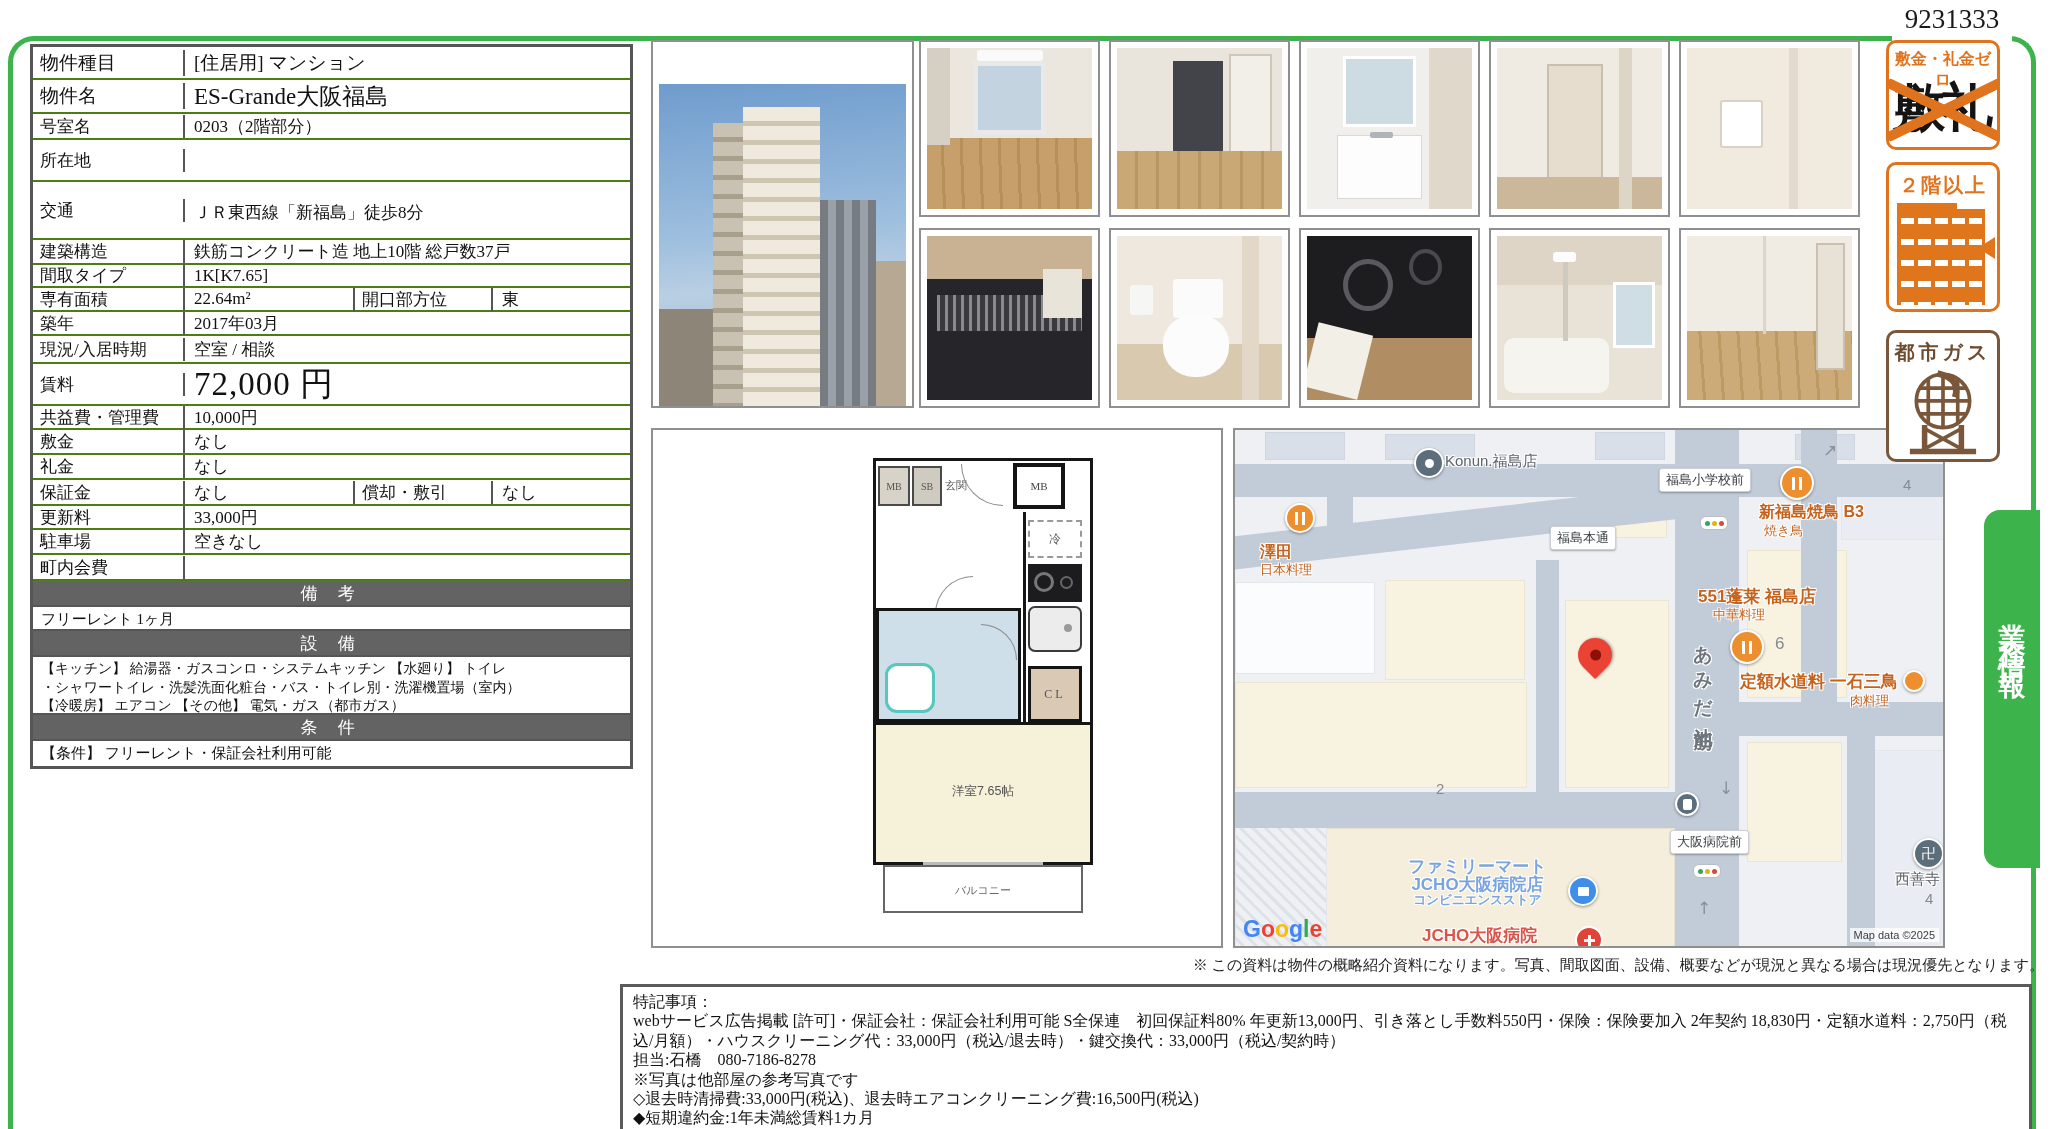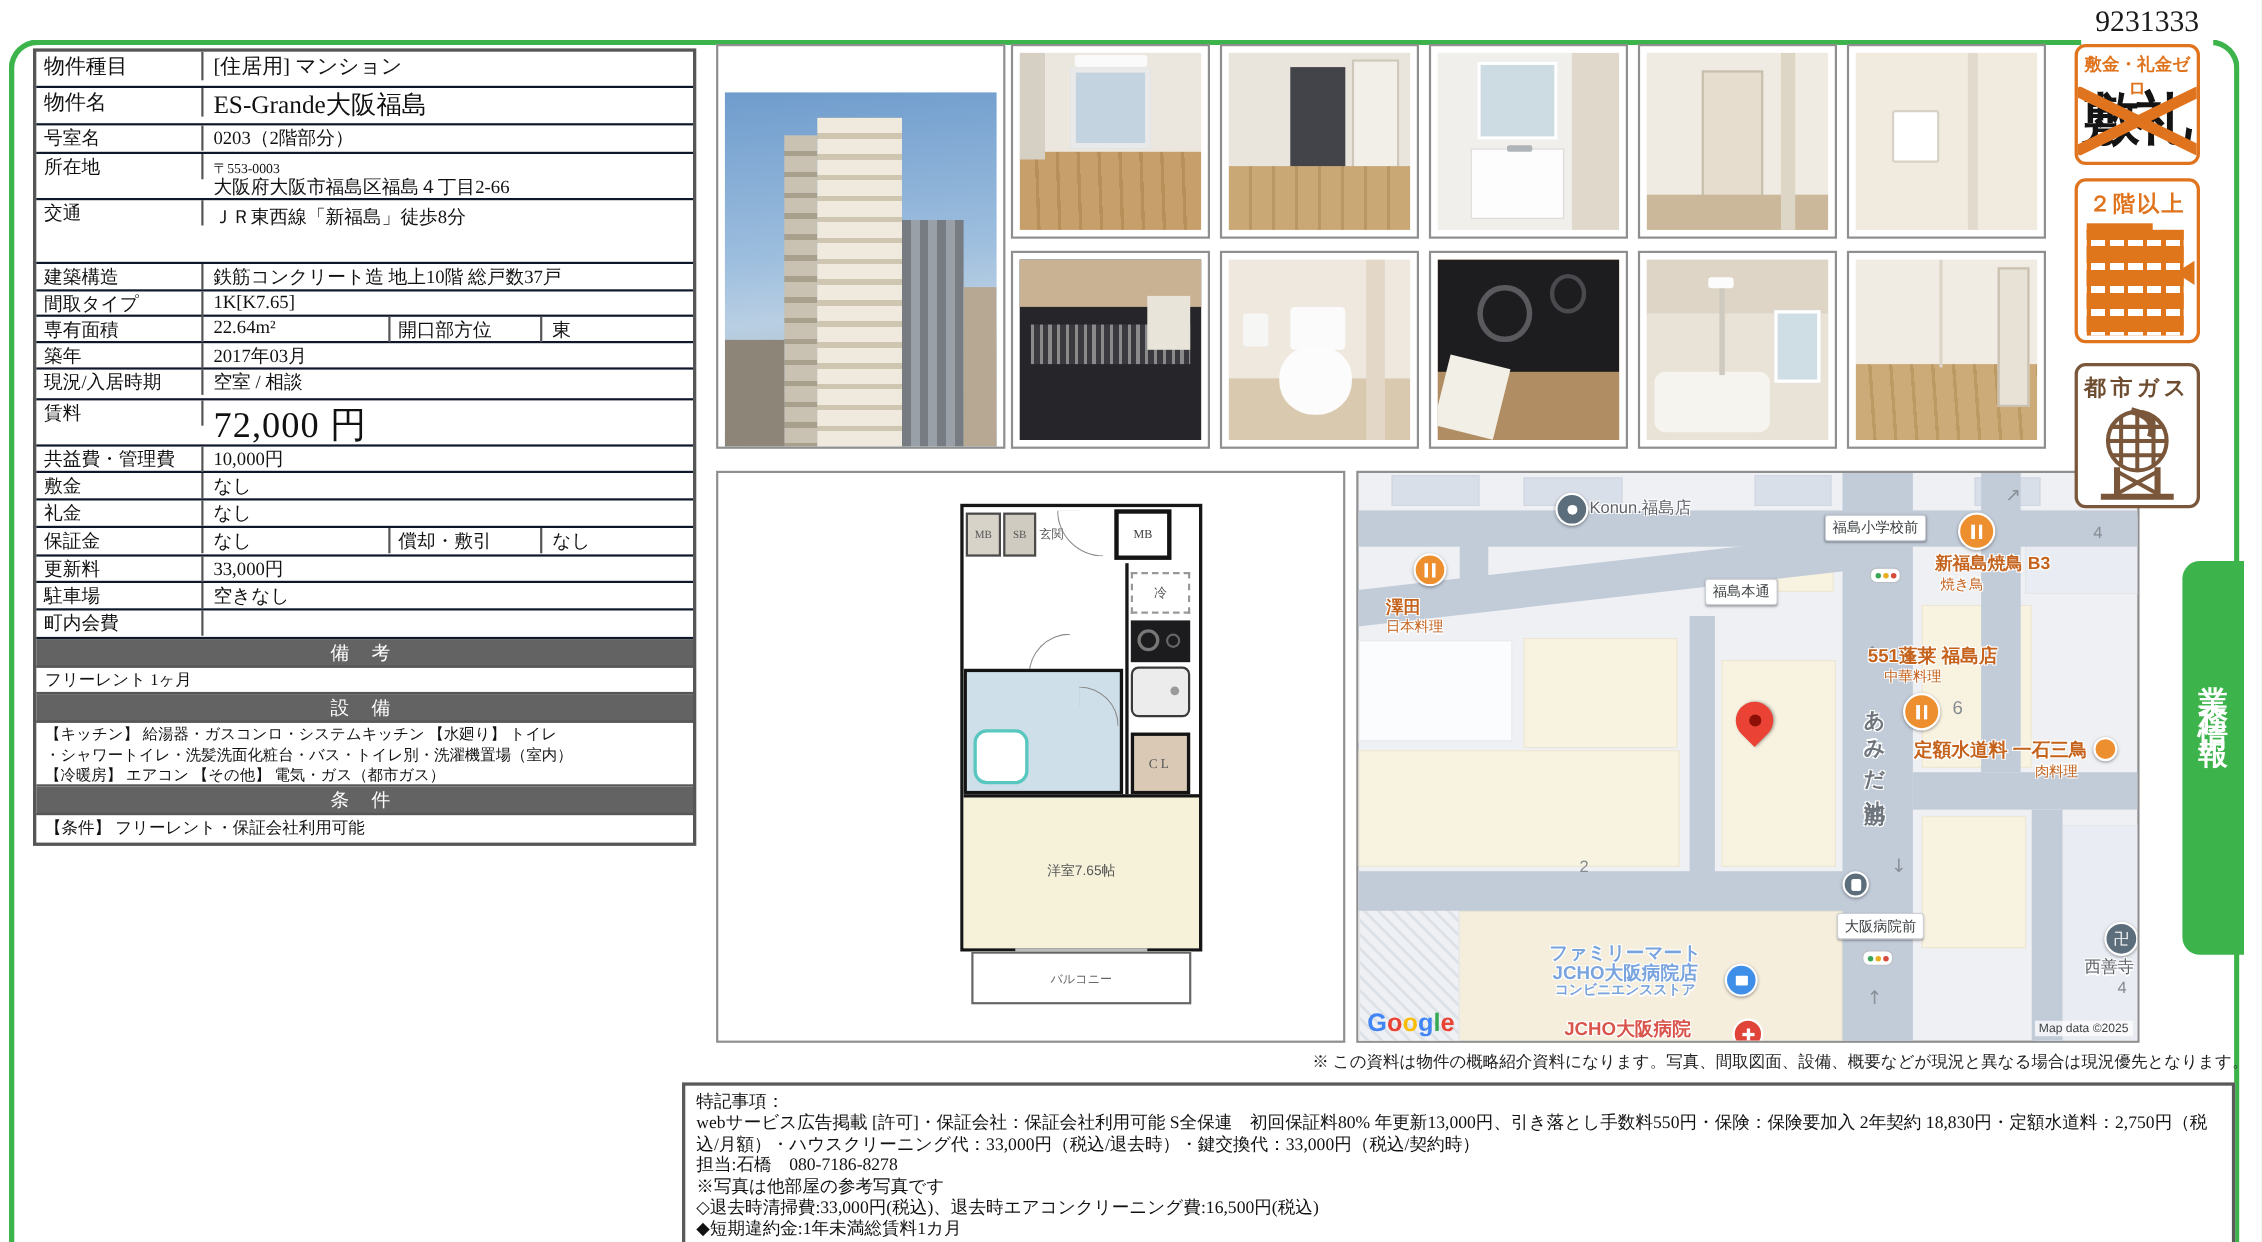--- a/index.html
+++ b/index.html
@@ -9,21 +9,21 @@
 
   
   .frame{position:absolute;left:8px;top:36px;width:2028px;height:1200px;box-sizing:border-box;
          border:5px solid #3cb44b;border-bottom:none;border-radius:26px 26px 0 0;}
   .ref-gap{position:absolute;left:1892px;top:30px;width:120px;height:14px;background:#fff;}
   .ref-num{position:absolute;left:1892px;top:4px;width:120px;text-align:center;font-size:27px;color:#1a1a1a;}
 
   
   .ptable{position:absolute;left:30px;top:44px;width:603px;box-sizing:border-box;
           border:3px solid #565656;background:#fff;}
-  .tr{display:flex;box-sizing:border-box;border-bottom:2px solid #0f172a;align-items:flex-start;}
+  .tr{display:flex;box-sizing:border-box;border-bottom:2px solid #4d7c0f;align-items:center;}
   .tr:last-child{border-bottom:none;}
   .th{flex:none;width:152px;box-sizing:border-box;border-right:2px solid #565656;
       padding-left:7px;display:flex;align-items:center;font-size:17px;}
   .td{flex:1;box-sizing:border-box;padding-left:9px;display:flex;align-items:center;font-size:17px;}
   .th2{flex:none;width:140px;box-sizing:border-box;border-left:2px solid #565656;border-right:2px solid #565656;
        padding-left:7px;display:flex;align-items:center;font-size:17px;}
   .v1{flex:none;width:168px;}
   .lg{font-size:19px;}
   .bname{font-size:23px;}
   .rent{font-size:33px;letter-spacing:1px;}
@@ -130,26 +130,20 @@
     <div class="tr" style="height:34px">
       <div class="th lg">物件名</div>
       <div class="td bname">ES-Grande大阪福島</div>
     </div>
     <div class="tr" style="height:26px">
       <div class="th">号室名</div>
       <div class="td">0203（2階部分）</div>
     </div>
     <div class="tr" style="height:42px">
       <div class="th">所在地</div>
-      <div class="td topal">
-        <span class="addrwrap">
-          <span class="postal" style="display:block">〒553-0003</span>
-          <span class="addrmain" style="display:block">大阪府大阪市福島区福島４丁目2-66</span>
-        </span>
-      </div>
     </div>
     <div class="tr" style="height:58px">
       <div class="th">交通</div>
       <div class="td topal">ＪＲ東西線「新福島」徒歩8分</div>
     </div>
     <div class="tr" style="height:25px">
       <div class="th">建築構造</div>
       <div class="td">鉄筋コンクリート造 地上10階 総戸数37戸</div>
     </div>
     <div class="tr" style="height:23px">

